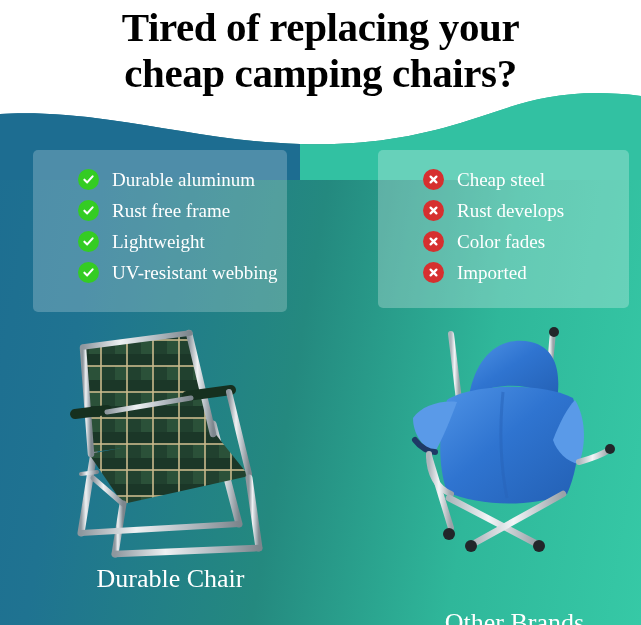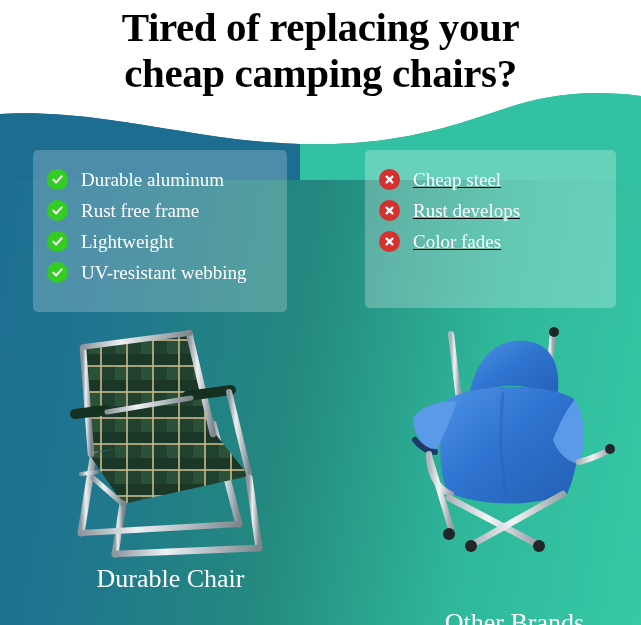--- a/index.html
+++ b/index.html
@@ -42,25 +42,24 @@
   .card {
     position:absolute;
     border-radius:5px;
     z-index:4;
   }
   .card-pro {
     left:33px; top:150px; width:254px; height:162px;
     background:rgba(255,255,255,0.22);
   }
   .card-con {
-    left:365px; top:150px; width:251px; height:158px;
+    left:378px; top:150px; width:251px; height:158px;
     background:rgba(255,255,255,0.26);
-    text-decoration:underline;
-  }
-  .feature-list { list-style:none; padding:14px 0 0 14px; }
+  }
+  .feature-list { list-style:none; padding:14px 0 0 14px;margin-left:31px; }
   .feature-item {
     display:flex; align-items:center;
     height:31px;
     white-space:nowrap;
   }
   .badge {
     flex:0 0 auto;
     width:21px; height:21px;
     border-radius:50%;
     display:flex; align-items:center; justify-content:center;
@@ -165,20 +164,28 @@
         </span>
         <span class="feature-text">Rust develops</span>
       </li>
       <li class="feature-item">
         <span class="badge" style="background:#d6302f;">
           <svg width="13" height="13" viewBox="0 0 13 13">
               <path d="M3.6 3.6 L9.4 9.4 M9.4 3.6 L3.6 9.4" stroke="#ffffff" stroke-width="2.3" stroke-linecap="round"></path>
             </svg>
         </span>
         <span class="feature-text">Color fades</span>
+      </li>
+      <li class="feature-item">
+        <span class="badge" style="background:#d6302f;">
+          <svg width="13" height="13" viewBox="0 0 13 13">
+              <path d="M3.6 3.6 L9.4 9.4 M9.4 3.6 L3.6 9.4" stroke="#ffffff" stroke-width="2.3" stroke-linecap="round"></path>
+            </svg>
+        </span>
+        <span class="feature-text">Imported</span>
       </li>
     </ul>
   </div>
 
   <div class="product product-left">
     <svg class="product-img" width="215" height="232" viewBox="0 0 215 232">
       <defs>
         <linearGradient id="alum" x1="0" y1="0" x2="1" y2="0">
           <stop offset="0%" stop-color="#8e979e"></stop>
           <stop offset="35%" stop-color="#eef1f3"></stop>

